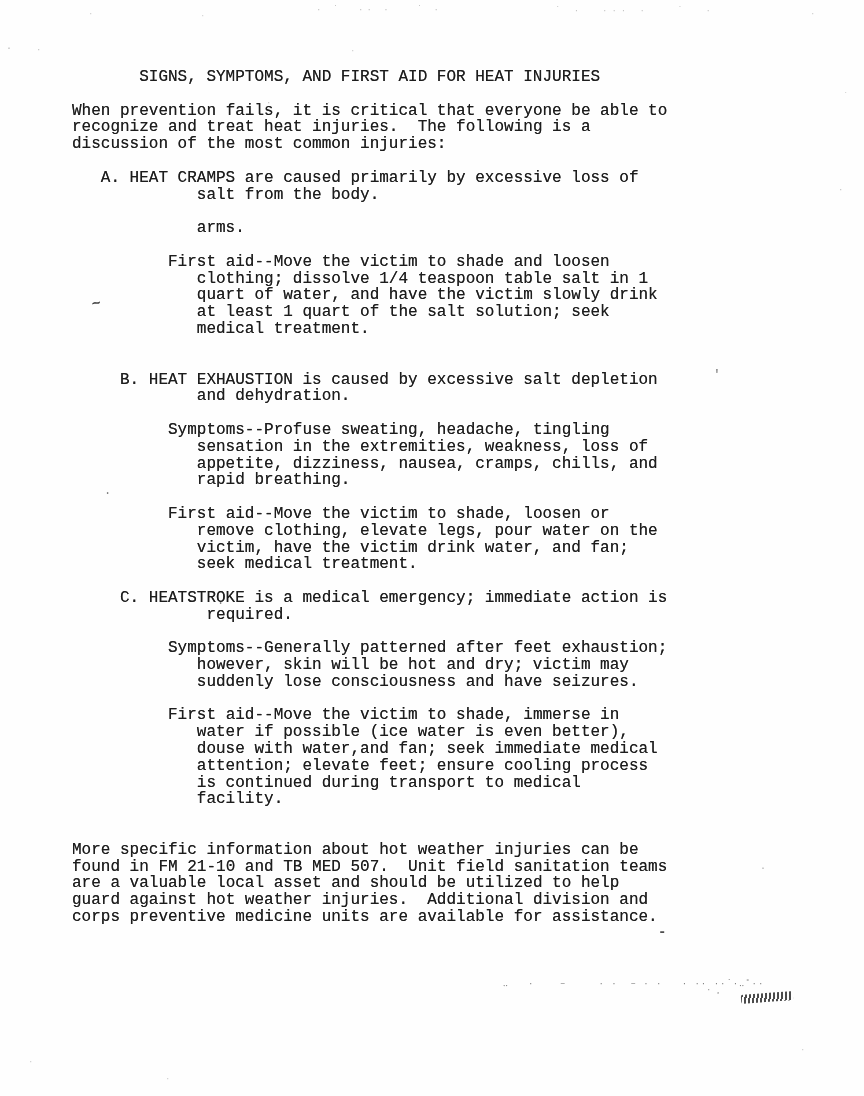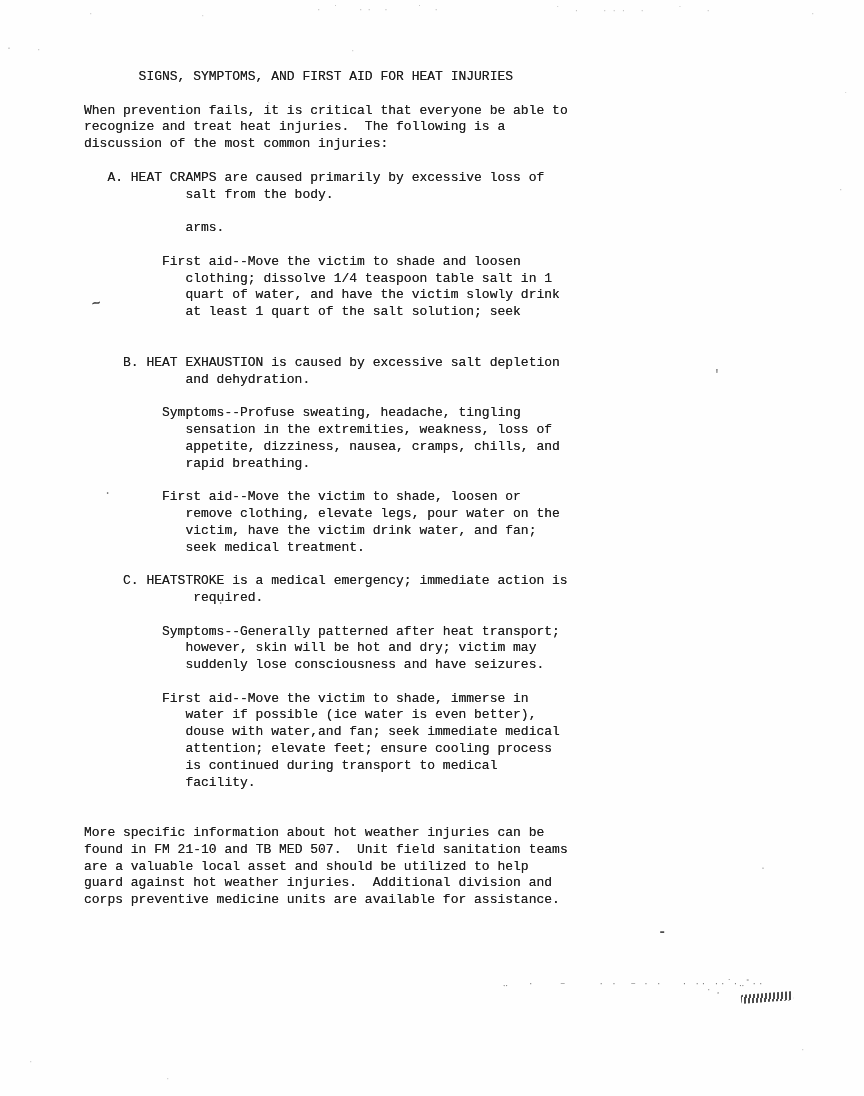--- a/index.html
+++ b/index.html
@@ -8,23 +8,23 @@
     width: 864px;
     height: 1096px;
     margin: 0 auto;
     background: #fefefe;
     overflow: hidden;
     font-family: "Liberation Mono", "DejaVu Sans Mono", monospace;
     color: #1d1d1d;
   }
   .doc {
     position: absolute;
-    left: 84px;
+    left: 72px;
     top: 69px;
-    font-size: 13px;
+    font-size: 16px;
     line-height: 16.8px;
   }
   .line {
     white-space: pre;
     min-height: 16.8px;
     text-shadow: 0 0 0.5px rgba(25, 25, 25, 0.75);
   }
   .title { padding-left: 7ch; }
   .artifact {
     position: absolute;
@@ -59,20 +59,21 @@
         <div>
           <div class="line"> </div>
           <div class="line" style="padding-left: 13ch;">arms.</div>
         </div>
         <div>
           <div class="line"> </div>
           <div class="line" style="padding-left: 10ch;">First aid--Move the victim to shade and loosen</div>
           <div class="line" style="padding-left: 13ch;">clothing; dissolve 1/4 teaspoon table salt in 1</div>
           <div class="line" style="padding-left: 13ch;">quart of water, and have the victim slowly drink</div>
           <div class="line" style="padding-left: 13ch;">at least 1 quart of the salt solution; seek</div>
+          <div class="line" style="padding-left: 13ch;">medical treatment.</div>
         </div>
         <div>
           <div class="line"> </div>
           <div class="line" style="padding-left: 5ch; margin-top: 17px;">B. HEAT EXHAUSTION is caused by excessive salt depletion</div>
           <div class="line" style="padding-left: 13ch;">and dehydration.</div>
         </div>
         <div>
           <div class="line"> </div>
           <div class="line" style="padding-left: 10ch;">Symptoms--Profuse sweating, headache, tingling</div>
           <div class="line" style="padding-left: 13ch;">sensation in the extremities, weakness, loss of</div>
@@ -86,21 +87,21 @@
           <div class="line" style="padding-left: 13ch;">victim, have the victim drink water, and fan;</div>
           <div class="line" style="padding-left: 13ch;">seek medical treatment.</div>
         </div>
         <div>
           <div class="line"> </div>
           <div class="line" style="padding-left: 5ch;">C. HEATSTROKE is a medical emergency; immediate action is</div>
           <div class="line" style="padding-left: 14ch;">required.</div>
         </div>
         <div>
           <div class="line"> </div>
-          <div class="line" style="padding-left: 10ch;">Symptoms--Generally patterned after heat transport;</div>
+          <div class="line" style="padding-left: 10ch;">Symptoms--Generally patterned after feet exhaustion;</div>
           <div class="line" style="padding-left: 13ch; font-family: Liberation Mono, monospace;">however, skin will be hot and dry; victim may</div>
           <div class="line" style="padding-left: 13ch;">suddenly lose consciousness and have seizures.</div>
         </div>
         <div>
           <div class="line"> </div>
           <div class="line" style="padding-left: 10ch;">First aid--Move the victim to shade, immerse in</div>
           <div class="line" style="padding-left: 13ch;">water if possible (ice water is even better),</div>
           <div class="line" style="padding-left: 13ch;">douse with water,and fan; seek immediate medical</div>
           <div class="line" style="padding-left: 13ch;">attention; elevate feet; ensure cooling process</div>
           <div class="line" style="padding-left: 13ch;">is continued during transport to medical</div>

